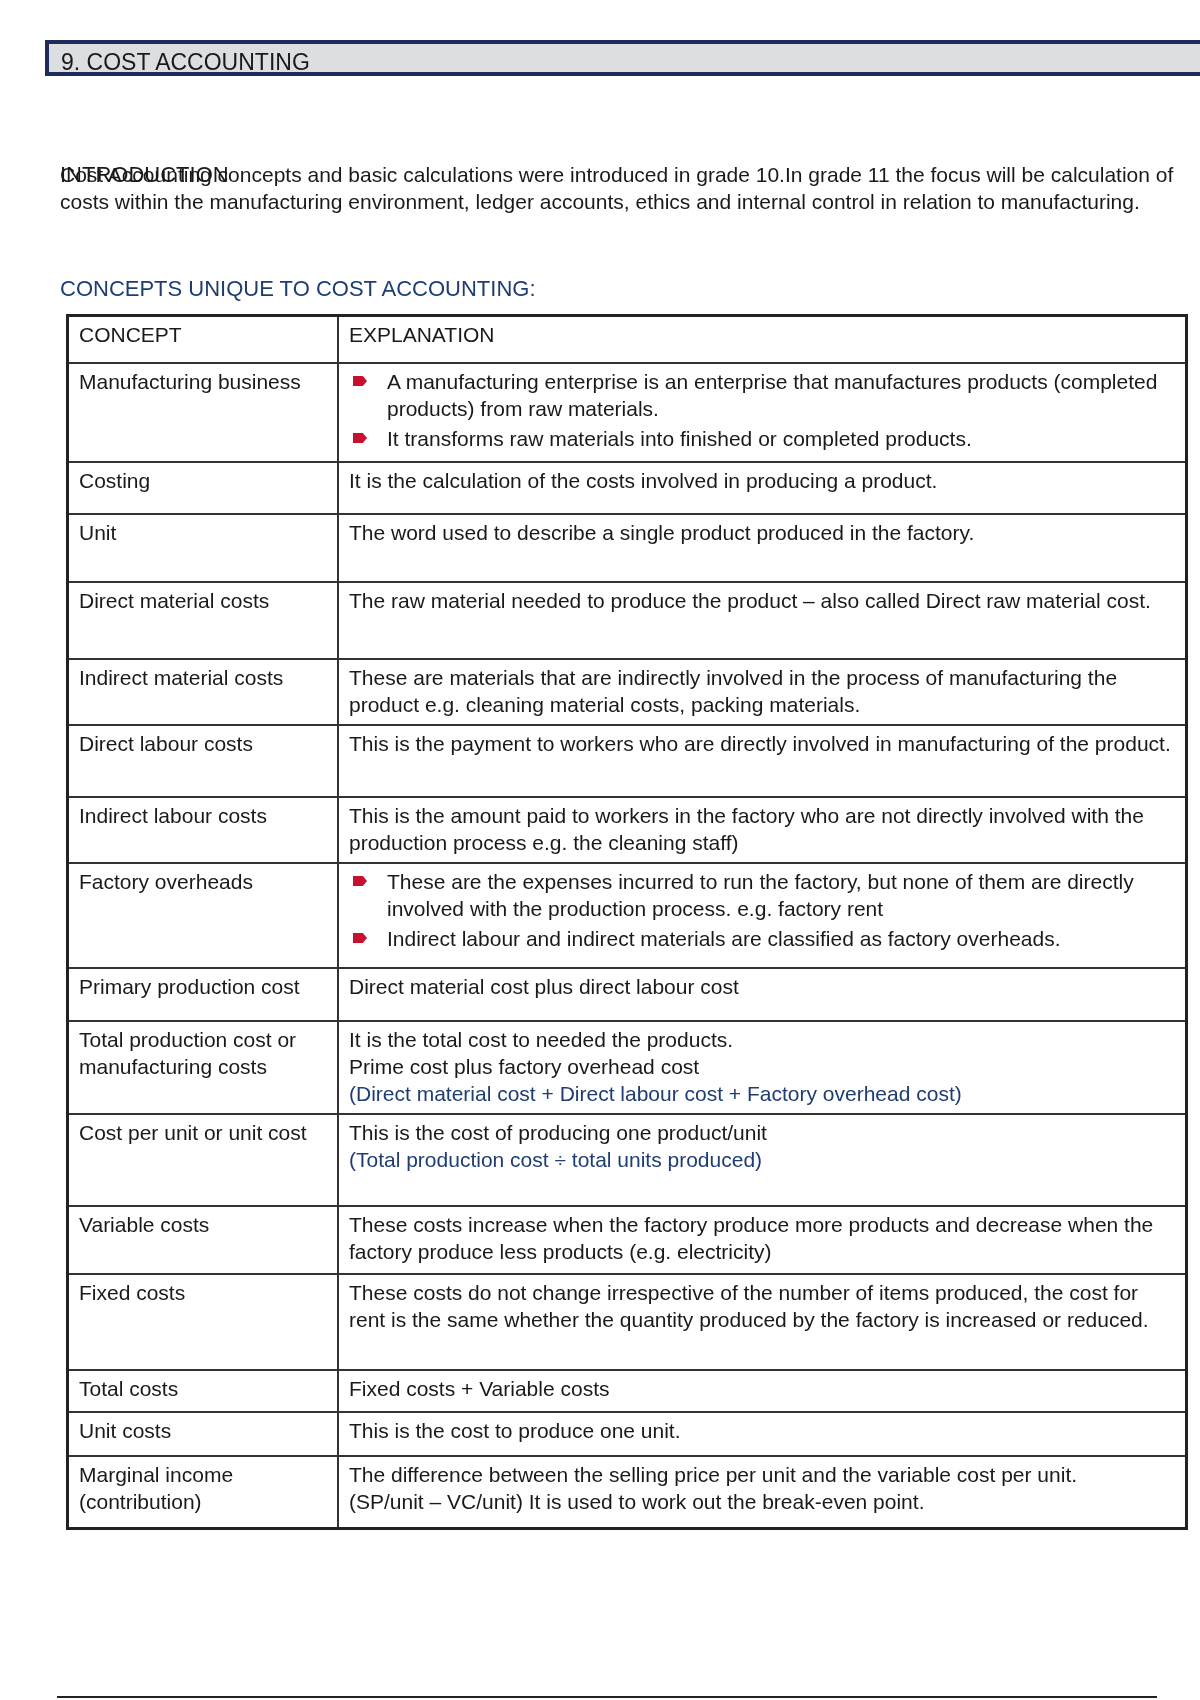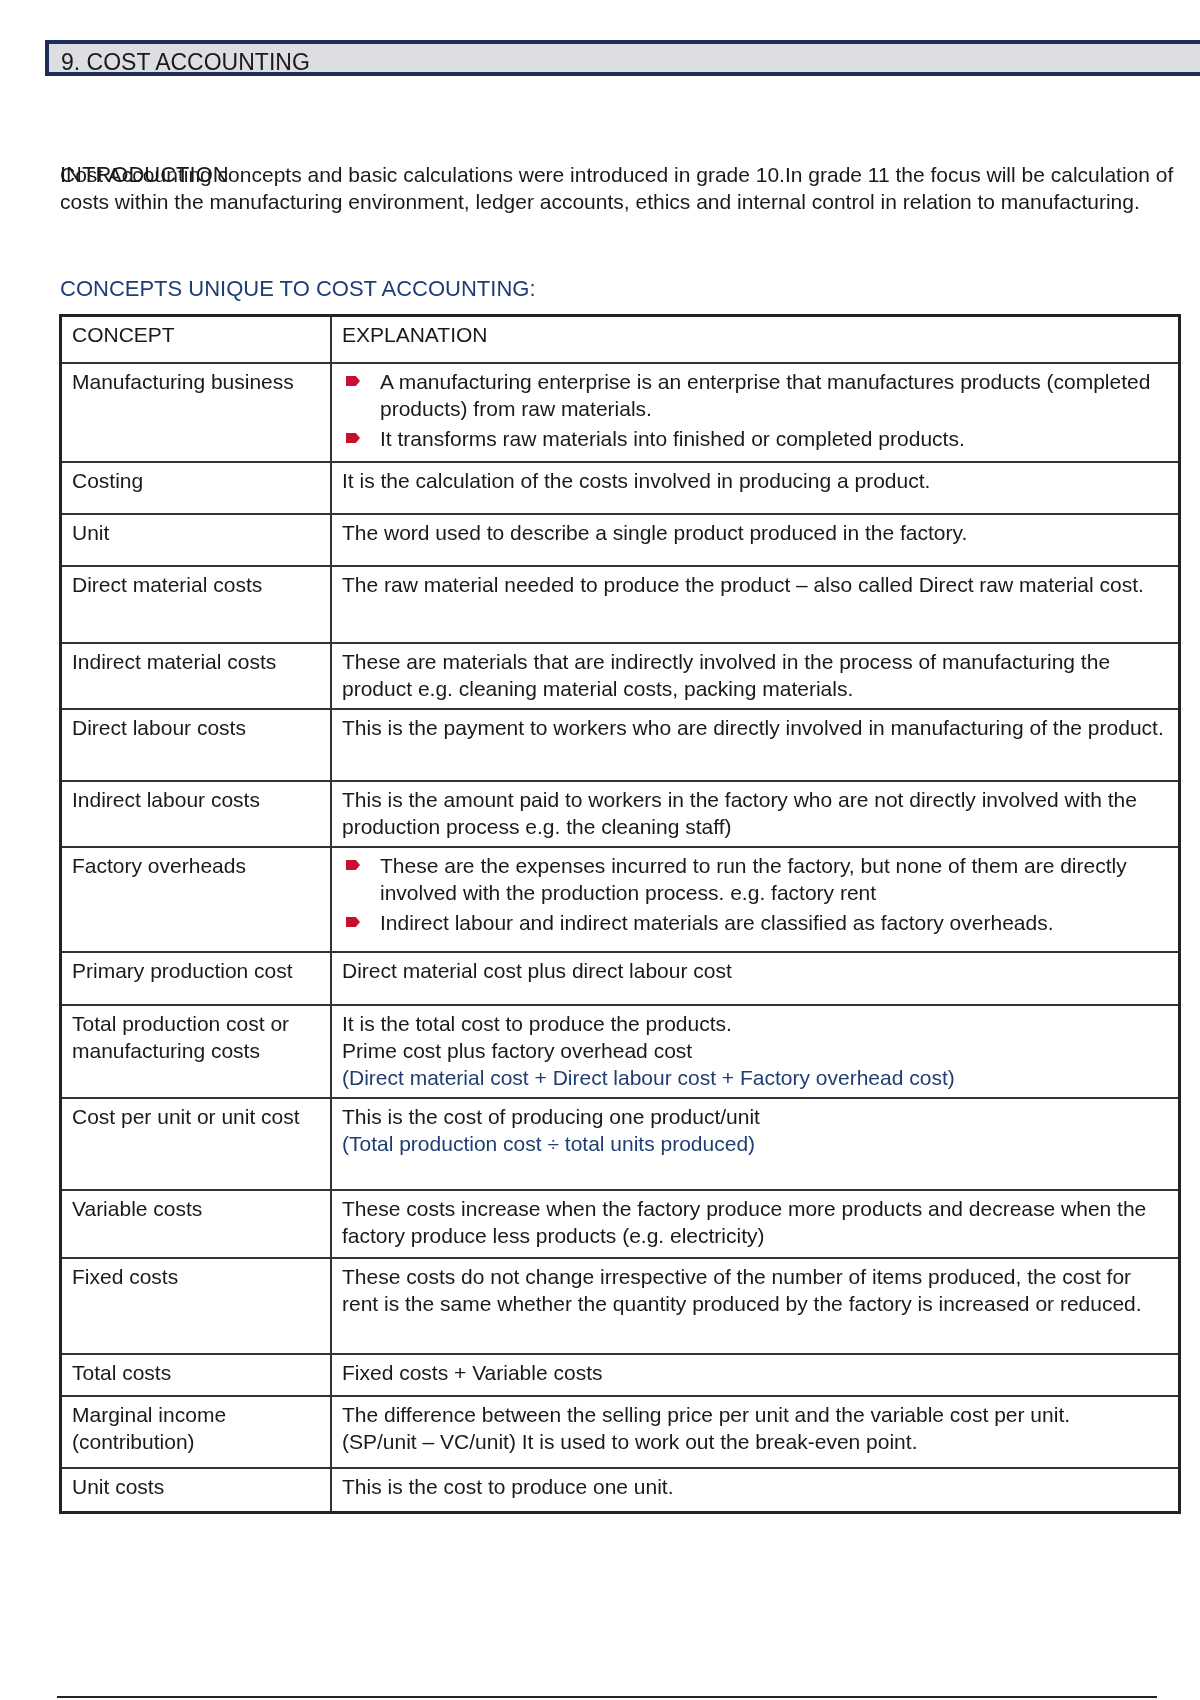--- a/index.html
+++ b/index.html
@@ -5,21 +5,21 @@
   html, body { margin: 0; padding: 0; background: #ffffff; }
   body { width: 1200px; height: 1700px; position: relative; overflow: hidden;
          font-family: "Liberation Sans", sans-serif; color: #1a1a1a; }
   .header-bar { position: absolute; left: 45px; top: 40px; width: 1170px; height: 36px;
                 background: #dcdee2; border-top: 4px solid #1f2d5a; border-bottom: 4px solid #1f2d5a;
                 border-left: 4px solid #1f2d5a; box-sizing: border-box; }
   .header-bar span { position: absolute; left: 12px; top: 5px; font-size: 23px; }
   .intro-title { position: absolute; left: 60px; top: 114px; font-size: 22px; margin-top: 48px; }
   .intro-text { position: absolute; left: 60px; top: 161px; width: 1125px; font-size: 21px; line-height: 27px; }
   .section-title { position: absolute; left: 60px; top: 276px; font-size: 22px; color: #1f3d73; text-align: center; }
-  table { position: absolute; left: 59px; top: 314px; width: 1122px; border-collapse: collapse;
+  table { position: absolute; left: 66px; top: 314px; width: 1122px; border-collapse: collapse;
           border: 3px solid #222; font-size: 21px; }
   td { border: 2px solid #333; vertical-align: top; padding: 4px 10px 6px 10px; line-height: 27px; }
   td.c1 { width: 248px; }
   tr.head td { padding-bottom: 14px; }
   ul { margin: 0; padding: 0; list-style: none; }
   li { position: relative; padding-left: 38px; margin-bottom: 3px; }
   li .bullet { position: absolute; left: 4px; top: 8px; width: 14px; height: 10px; background: #c8102e;
                clip-path: polygon(0 0, 70% 0, 100% 50%, 70% 100%, 0 100%); }
   .blue { color: #1f3d73; display: block; }
   .footer-line { position: absolute; left: 57px; top: 1696px; width: 1100px; border-top: 2px solid #222; }
@@ -49,21 +49,21 @@
             <li><span class="bullet"></span><span>It transforms raw materials into finished or completed products.</span></li>
           </ul>
         </td>
       </tr>
       <tr style="height: 52px;">
         <td class="c1">Costing</td>
         <td>
           <span style="display: block;">It is the calculation of the costs involved in producing a product.</span>
         </td>
       </tr>
-      <tr style="height: 52px;">
+      <tr style="height: 68px;">
         <td class="c1">Unit</td>
         <td>
           <span style="display: block;">The word used to describe a single product produced in the factory.</span>
         </td>
       </tr>
       <tr style="height: 77px;">
         <td class="c1">Direct material costs</td>
         <td>
           <span style="display: block;">The raw material needed to produce the product – also called Direct raw material cost.</span>
         </td>
@@ -97,21 +97,21 @@
       </tr>
       <tr style="height: 53px;">
         <td class="c1">Primary production cost</td>
         <td>
           <span style="display: block;">Direct material cost plus direct labour cost</span>
         </td>
       </tr>
       <tr style="height: 84px;">
         <td class="c1">Total production cost or manufacturing costs</td>
         <td>
-          <span style="display: block;">It is the total cost to produce the products.</span>
+          <span style="display: block;">It is the total cost to needed the products.</span>
           <span style="display: block;">Prime cost plus factory overhead cost</span>
           <span class="blue" style="display: block;">(Direct material cost + Direct labour cost + Factory overhead cost)</span>
         </td>
       </tr>
       <tr style="height: 92px;">
         <td class="c1">Cost per unit  or unit cost</td>
         <td>
           <span style="display: block;">This is the cost of producing one product/unit</span>
           <span class="blue" style="display: block;">(Total production cost ÷ total units produced)</span>
         </td>
@@ -127,29 +127,29 @@
         <td>
           <span style="display: block;">These costs do not change irrespective of the number of items produced, the cost for rent is the same whether the quantity produced by the factory is increased or reduced.</span>
         </td>
       </tr>
       <tr style="height: 42px;">
         <td class="c1">Total costs</td>
         <td>
           <span style="display: block;">Fixed costs + Variable costs</span>
         </td>
       </tr>
+      <tr style="height: 44px;">
+        <td class="c1">Unit costs</td>
+        <td>
+          <span style="display: block;">This is the cost to produce one unit.</span>
+        </td>
+      </tr>
       <tr style="height: 72px;">
         <td class="c1">Marginal income (contribution)</td>
         <td>
           <span style="display: block;">The difference between the selling price per unit and the variable cost per unit.</span>
           <span style="display: block;">(SP/unit – VC/unit)  It is used to work out the break-even point.</span>
-        </td>
-      </tr>
-      <tr style="height: 44px;">
-        <td class="c1">Unit costs</td>
-        <td>
-          <span style="display: block;">This is the cost to produce one unit.</span>
         </td>
       </tr>
     </tbody>
 </table>
 
 <div class="footer-line"></div>
 
 </body></html>

